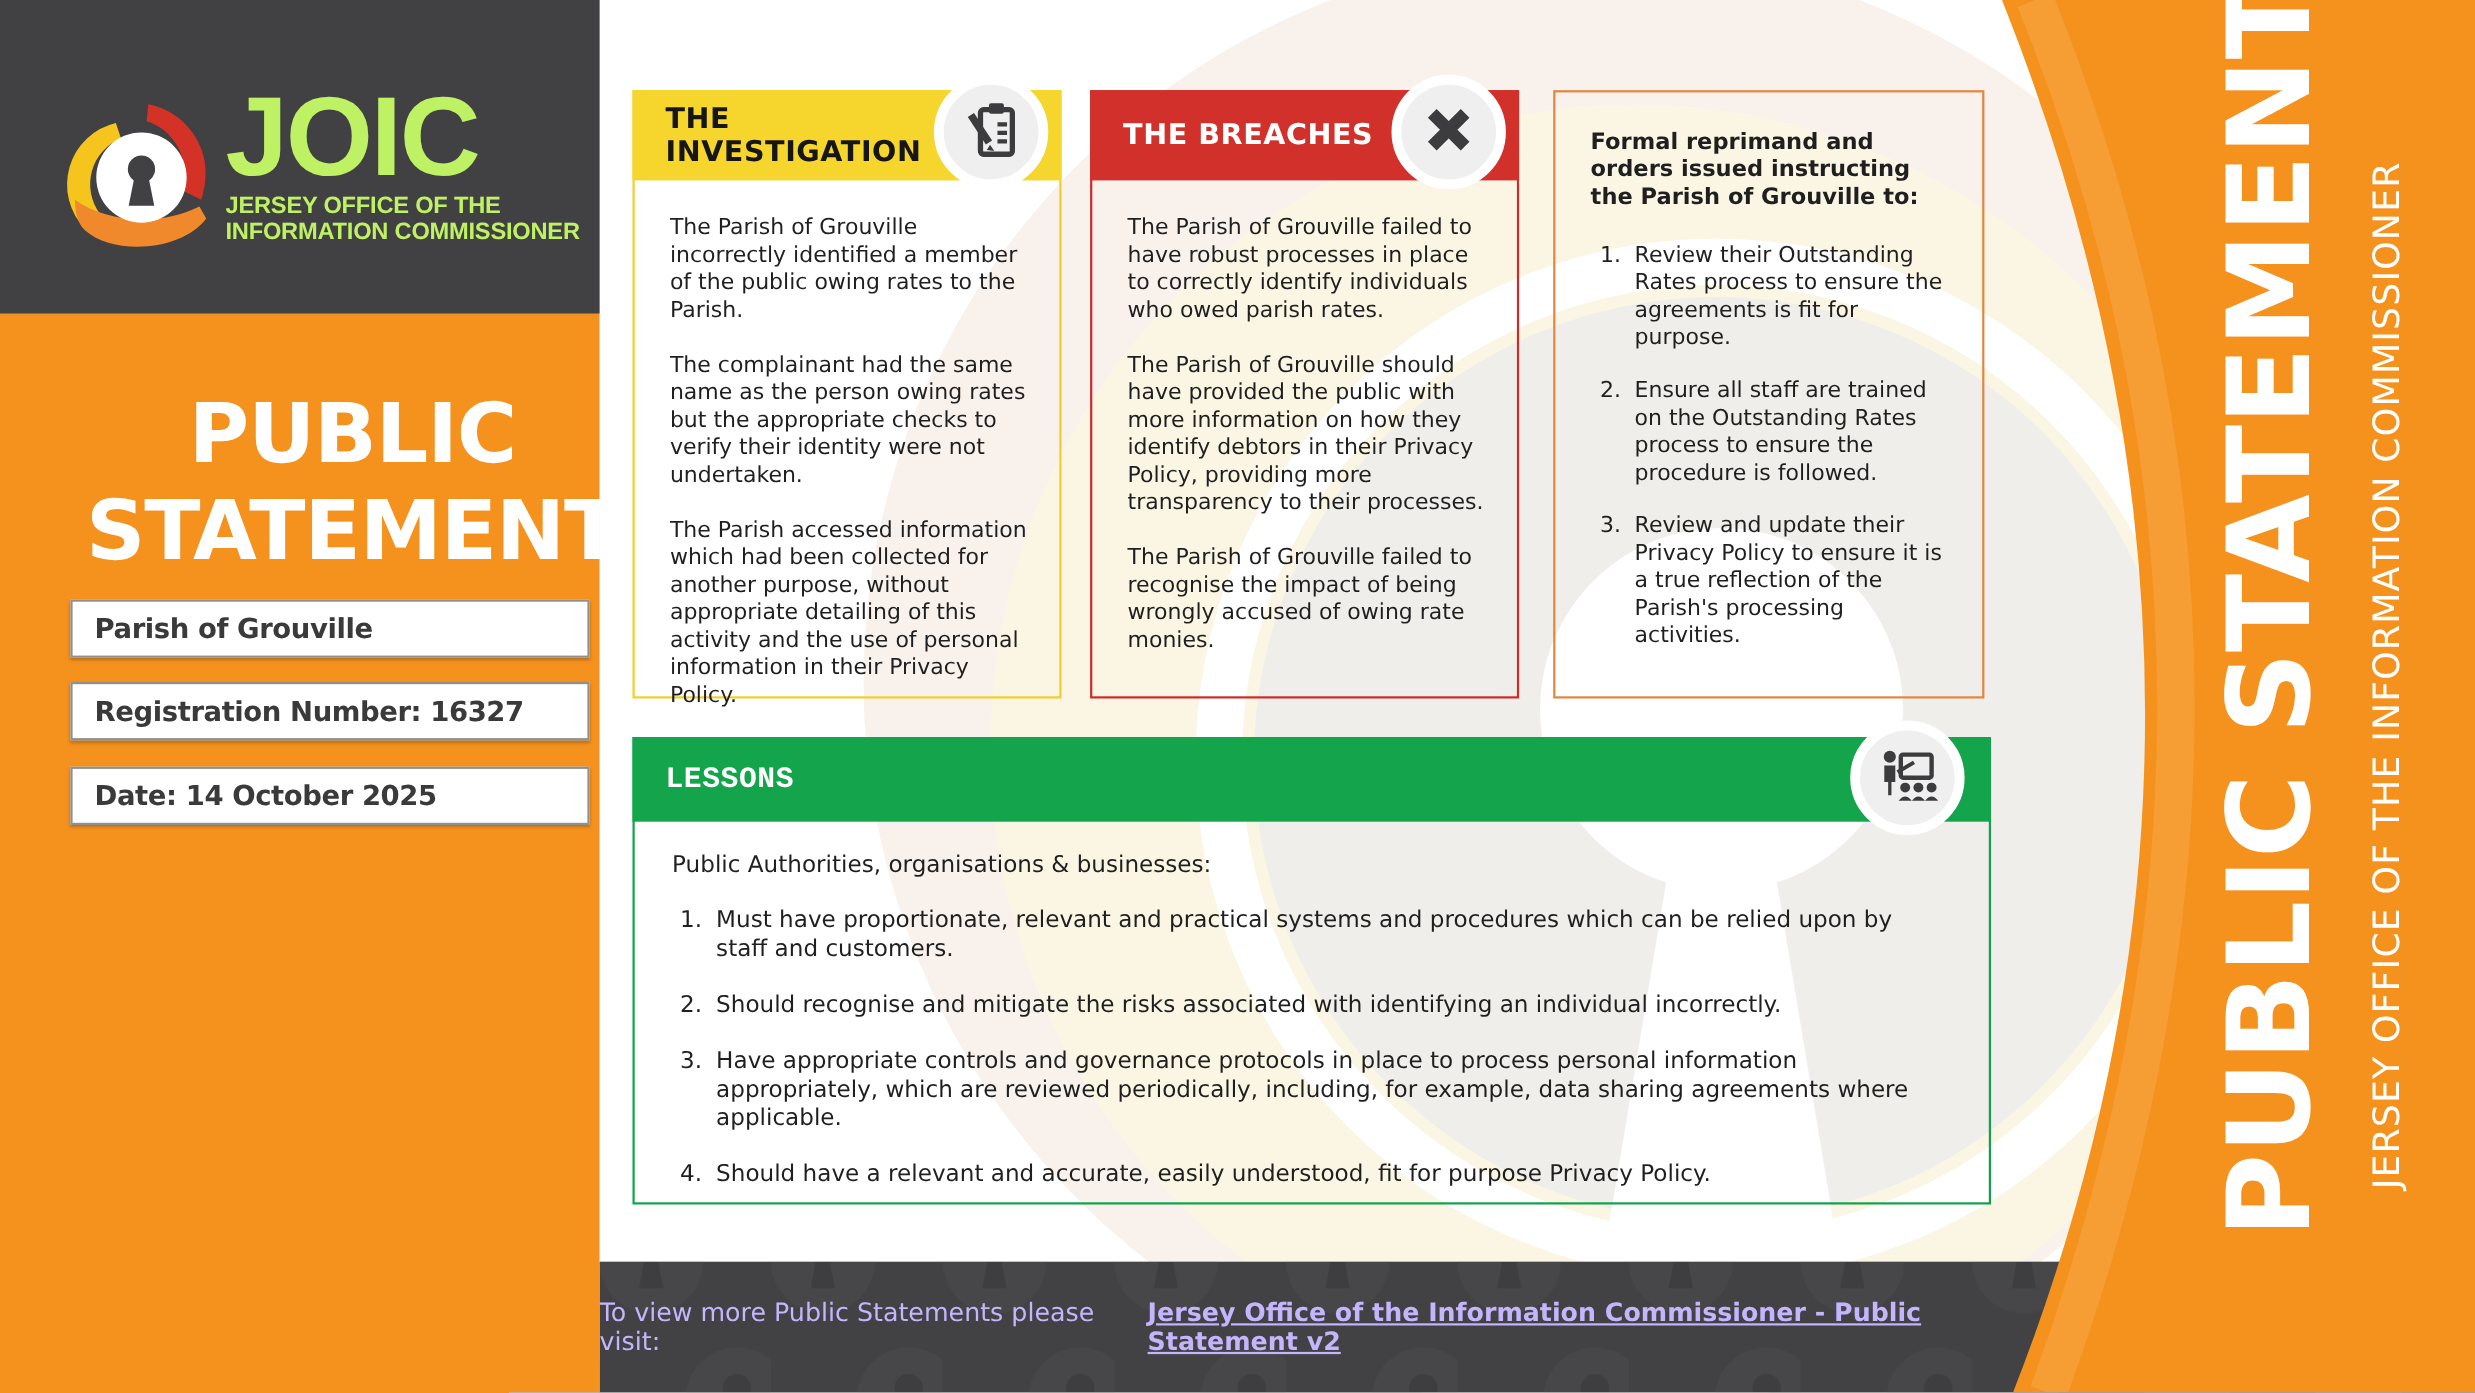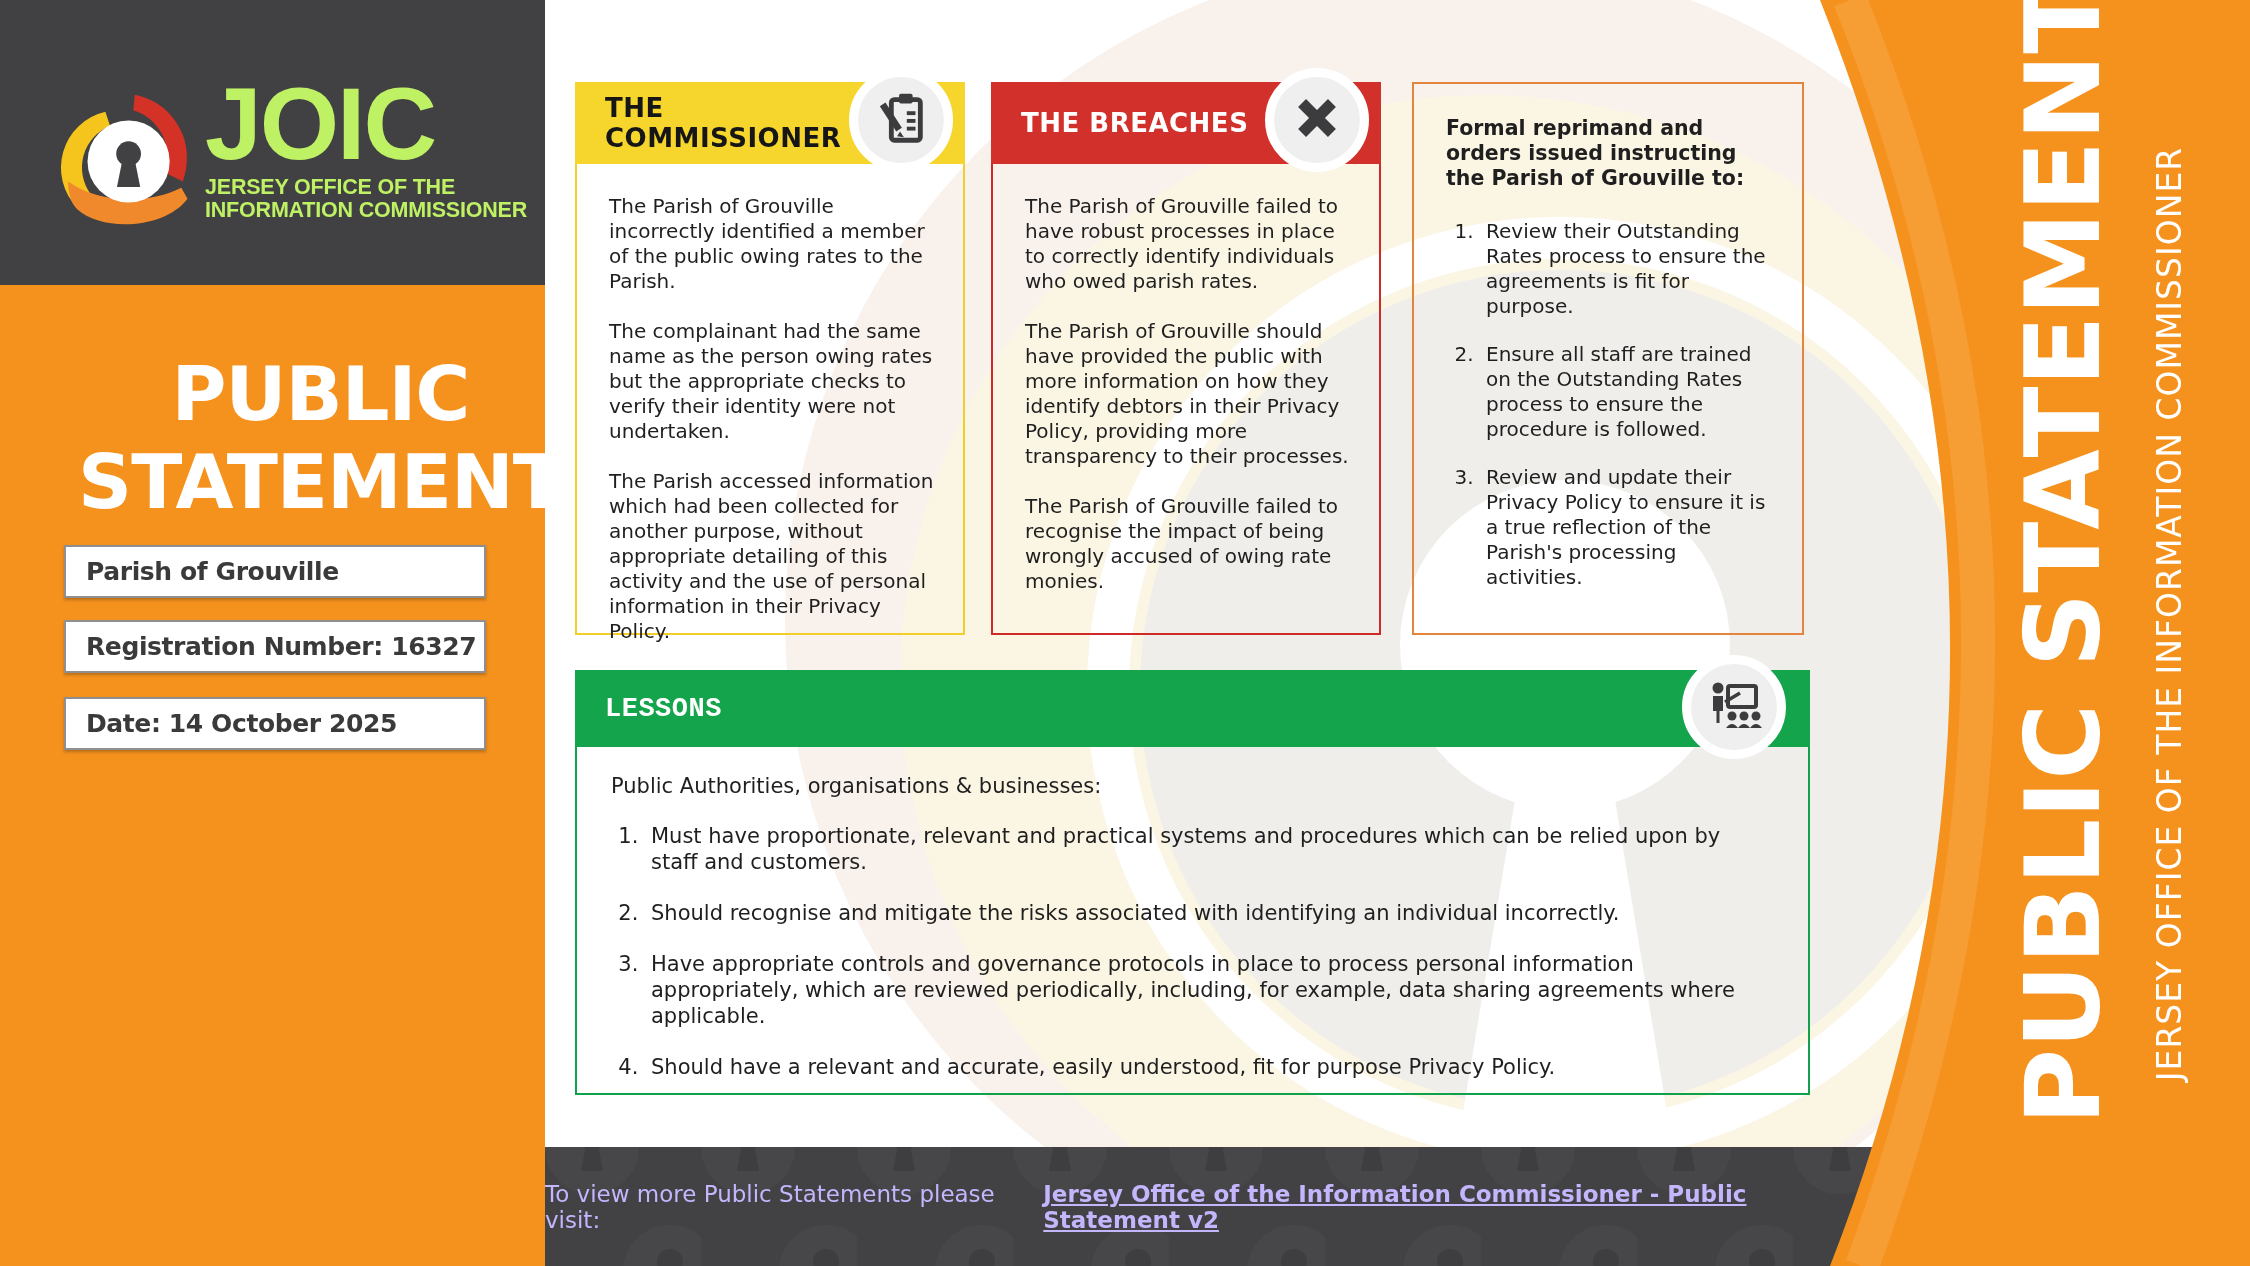--- a/index.html
+++ b/index.html
@@ -51,21 +51,21 @@
   
   #sidebar { position:absolute; left:0; top:0; width:545px; height:1266px; background:#F5921E; z-index:4; }
   #logo-block { position:absolute; left:0; top:0; width:545px; height:285px; background:#414042; }
   #logo-mark { position:absolute; left:48px; top:83px; }
   #logo-text { position:absolute; left:205px; top:72px; color:#bef264; }
   #logo-acronym { font-family:"Liberation Sans","DejaVu Sans",sans-serif; font-weight:bold; font-size:102px; letter-spacing:-2px; line-height:104px; }
   .logo-org { font-family:"Liberation Sans","DejaVu Sans",sans-serif; font-weight:bold; font-size:21.5px; line-height:23px; letter-spacing:-0.2px; }
 
   #sidebar-title { position:absolute; left:0; top:350px; width:545px; text-align:center; color:#ffffff;
     font-weight:800; font-size:75px; line-height:88px; letter-spacing:-1px;margin-left:48px; }
-  .info-box { position:absolute; left:64px; width:422px; height:53px; background:#ffffff;
+  .info-box { position:absolute; left:64px; width:472px; height:53px; background:#ffffff;
     border:2px solid #8f8f8f; box-shadow:0 2px 3px rgba(0,0,0,0.25);
     display:flex; align-items:center; padding-left:20px;
     font-weight:bold; font-size:25px; letter-spacing:-0.4px; color:#3a3a3a; }
   #info-entity { top:545px; }
   #info-registration { top:620px; }
   #info-date { top:697px; }
 
   
   #footer { position:absolute; left:545px; top:1147px; width:1705px; height:119px; background:#424244; z-index:1; }
   #footer-pattern { position:absolute; inset:0; }
@@ -91,21 +91,21 @@
     <circle cx="905" cy="620" r="665" fill="#F9F1EC"></circle>
     <circle cx="940" cy="680" r="585" fill="#FBF5E4"></circle>
     <circle cx="1015" cy="690" r="452" fill="none" stroke="#ffffff" stroke-width="42"></circle>
     <circle cx="1015" cy="690" r="420" fill="#EFEEEB"></circle>
     <circle cx="1020" cy="645" r="165" fill="#ffffff"></circle>
     <path d="M 975 770 L 1065 770 L 1135 1190 L 905 1190 Z" fill="#ffffff"></path>
   </svg>
 
   <div class="card" id="card-investigation">
     <div class="card-header">
-      <div class="card-title">THE COMMISSIONER</div>
+      <div class="card-title">THE INVESTIGATION</div>
       <div class="icon-circle">
         <span>
           <svg width="58" height="58" viewBox="0 0 60 60">
             <rect x="20" y="11" width="30" height="42" rx="3" fill="none" stroke="#3c3c3e" stroke-width="5"></rect>
             <rect x="28" y="5" width="14" height="10" rx="2" fill="#3c3c3e"></rect>
             <line x1="36" y1="25" x2="45" y2="25" stroke="#3c3c3e" stroke-width="4"></line>
             <line x1="36" y1="33" x2="45" y2="33" stroke="#3c3c3e" stroke-width="4"></line>
             <line x1="36" y1="41" x2="45" y2="41" stroke="#3c3c3e" stroke-width="4"></line>
             <line x1="11" y1="16" x2="28" y2="42" stroke="#3c3c3e" stroke-width="7"></line>
             <path d="M 29 44 L 33 50 L 26 49 Z" fill="#3c3c3e"></path>

